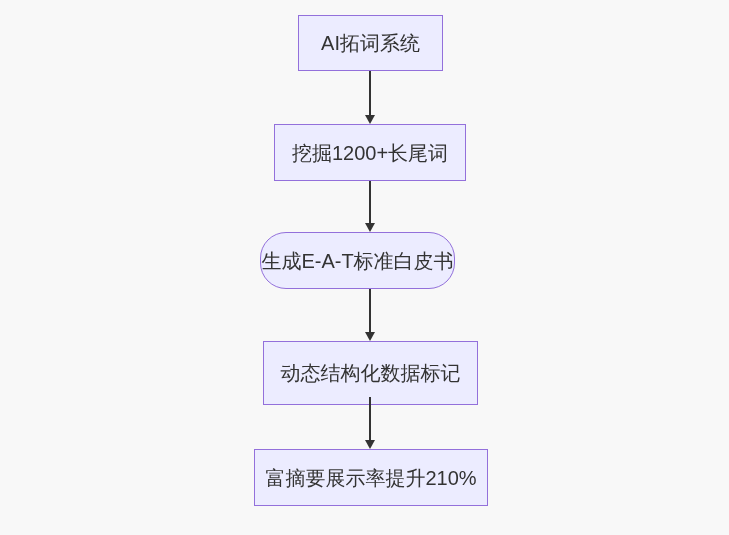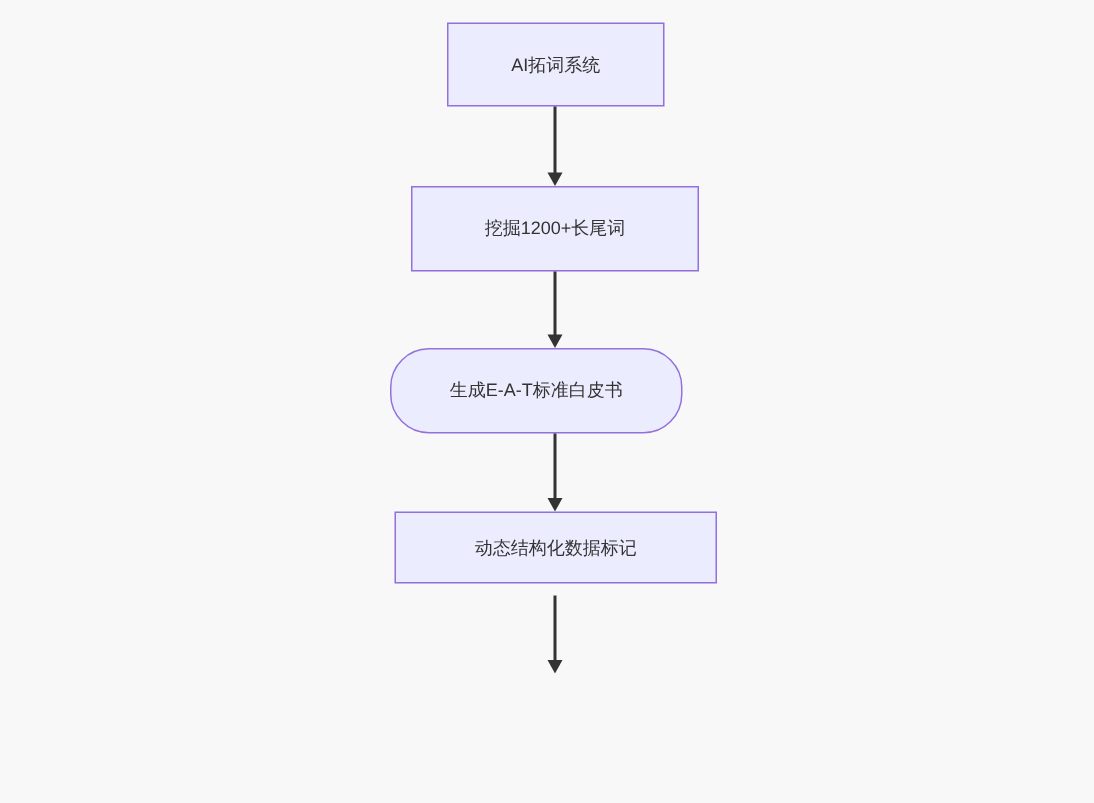--- a/index.html
+++ b/index.html
@@ -22,21 +22,21 @@
     overflow: hidden;
   }
   .node {
     position: absolute;
     background: var(--node-fill);
     border: 1.5px solid var(--node-border);
     color: var(--node-text);
     display: flex;
     align-items: center;
     justify-content: center;
-    font-size: 12px;
+    font-size: 20px;
     line-height: 1.2;
     text-align: center;
   }
   .arrow {
     position: absolute;
     width: 12px;
   }
   .arrow .shaft {
     position: absolute;
     left: 50%;
@@ -83,23 +83,26 @@
 
   <div class="node" style="left:260px; top:232px; width:195px; height:57px;border-radius:26px;">
     <span>生成E-A-T标准白皮书</span>
   </div>
 
   <div class="arrow" style="left:364px; top:289px; height:52px;">
     <div class="shaft"></div>
     <div class="head"></div>
   </div>
 
-  <div class="node" style="left:263px; top:341px; width:215px; height:48px;">
+  <div class="node" style="left:263px; top:341px; width:215px; height:64px;">
     <span>动态结构化数据标记</span>
   </div>
 
   <div class="arrow" style="left:364px; top:397px; height:52px;">
     <div class="shaft"></div>
     <div class="head"></div>
   </div>
 
+  <div class="node" style="left:254px; top:449px; width:234px; height:57px;">
+    <span>富摘要展示率提升210%</span>
+  </div>
 
 </div>
 
 </body></html>

